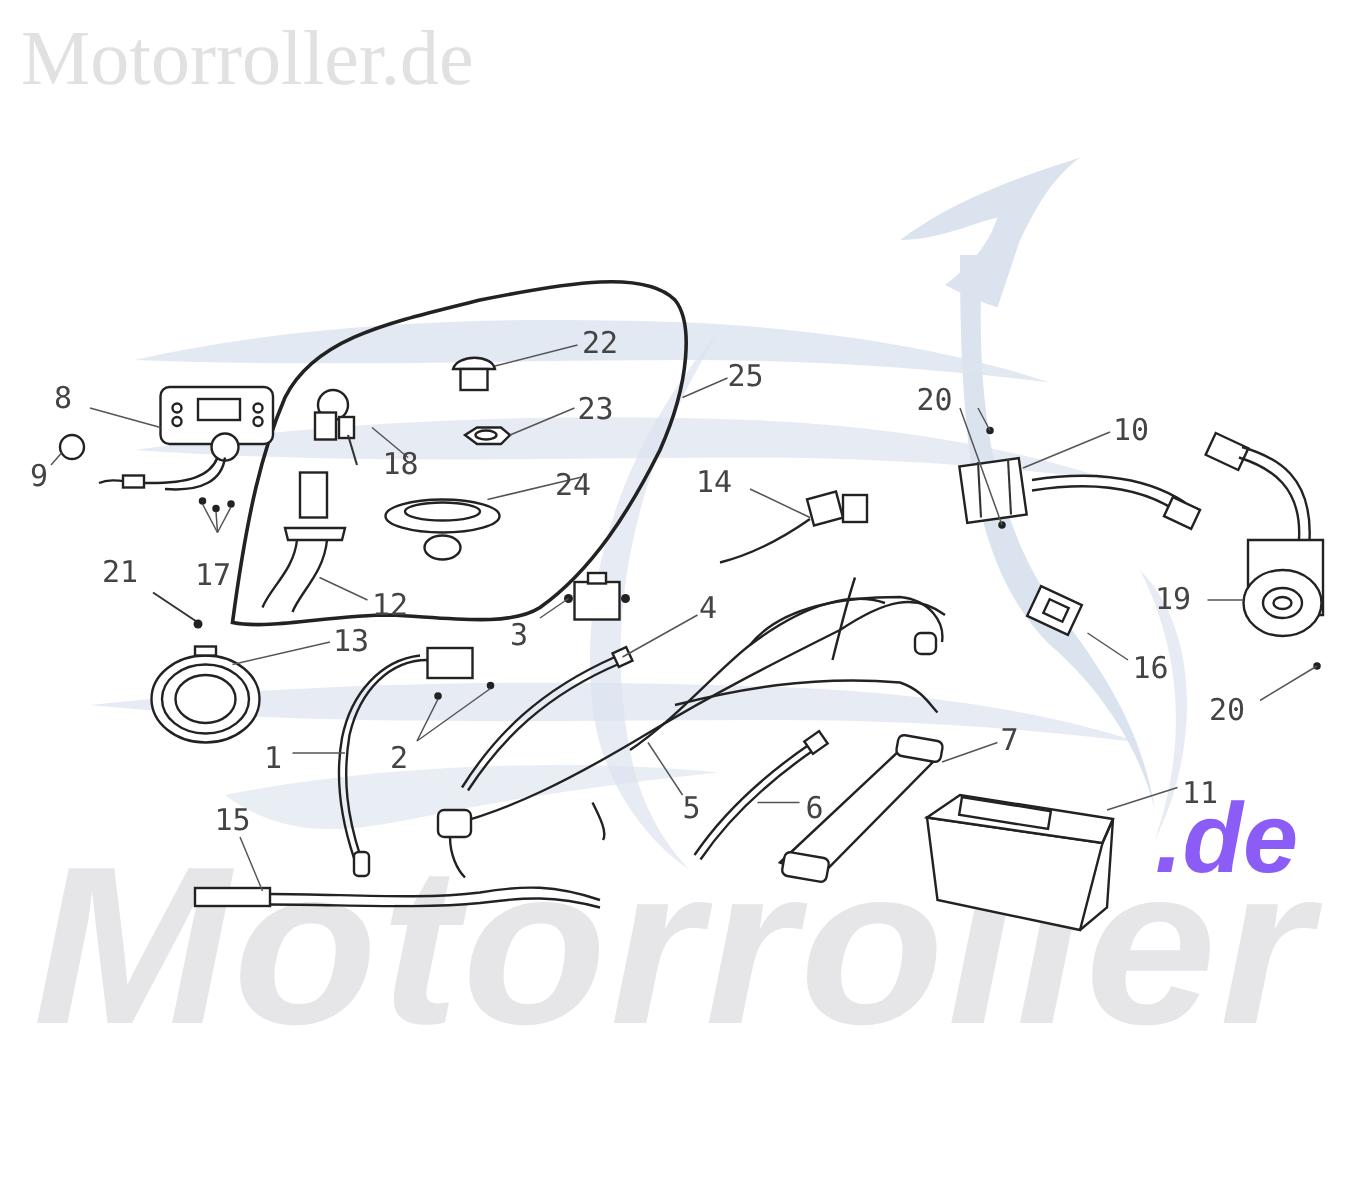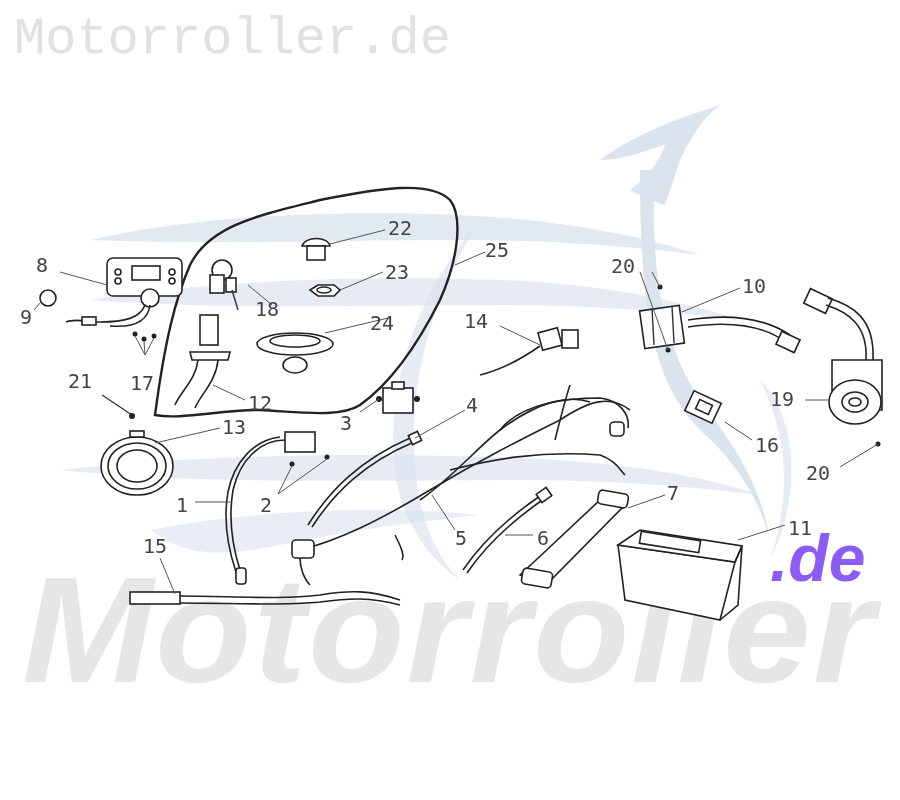--- a/index.html
+++ b/index.html
@@ -1,17 +1,17 @@
 <!DOCTYPE html>
 <html><head>
 <meta charset="utf-8">
 <style>
   html, body { margin:0; padding:0; background:#ffffff; }
   body { width:900px; height:800px; position:relative; overflow:hidden; font-family:"DejaVu Sans", sans-serif; }
-  .wm-top { position:absolute; left:14px; top:14px; font-family:Liberation Mono, monospace; font-size:52px; color:#e1e1e1; letter-spacing:0px; line-height:1; }
+  .wm-top { position:absolute; left:14px; top:14px; font-family:Liberation Serif, serif; font-size:52px; color:#e1e1e1; letter-spacing:0px; line-height:1; }
   .wm-big { position:absolute; left:22px; top:555px; font-family:"Liberation Sans", sans-serif; font-weight:bold; font-style:italic; font-size:150px; color:#e6e6e8; letter-spacing:2px; line-height:1; transform:scaleX(1.05); transform-origin:left top; }
   .wm-de { position:absolute; left:770px; top:525px; font-family:"Liberation Sans", sans-serif; font-weight:bold; font-style:italic; font-size:66px; color:#8b5cf6; line-height:1; }
   svg.diagram { position:absolute; left:0; top:0; }
   .callout { font-family:"DejaVu Sans Mono", monospace; font-size:20px; fill:#444; }
   .ln { stroke:#333; stroke-width:1.4; fill:none; }
   .lt { stroke:#555; stroke-width:1; fill:none; }
   .part { stroke:#222; stroke-width:1.6; fill:#fff; }
   .partn { stroke:#222; stroke-width:1.6; fill:none; }
   .thick { stroke:#222; stroke-width:2.4; fill:none; }
   .logo { fill:#dbe3ef; }

